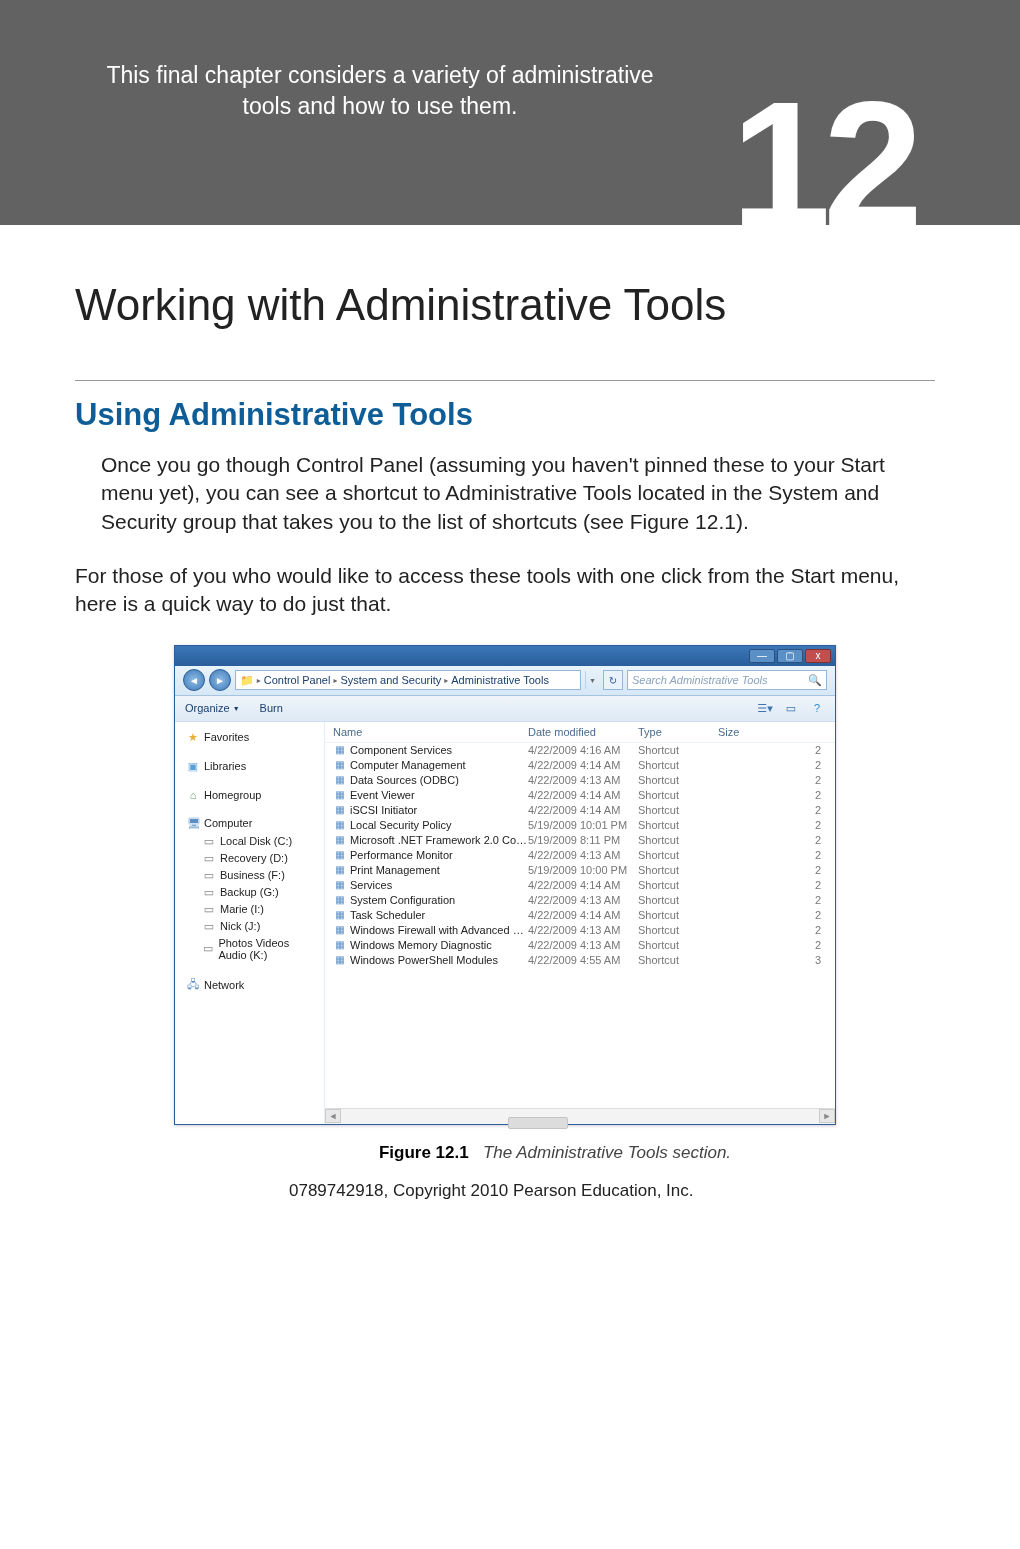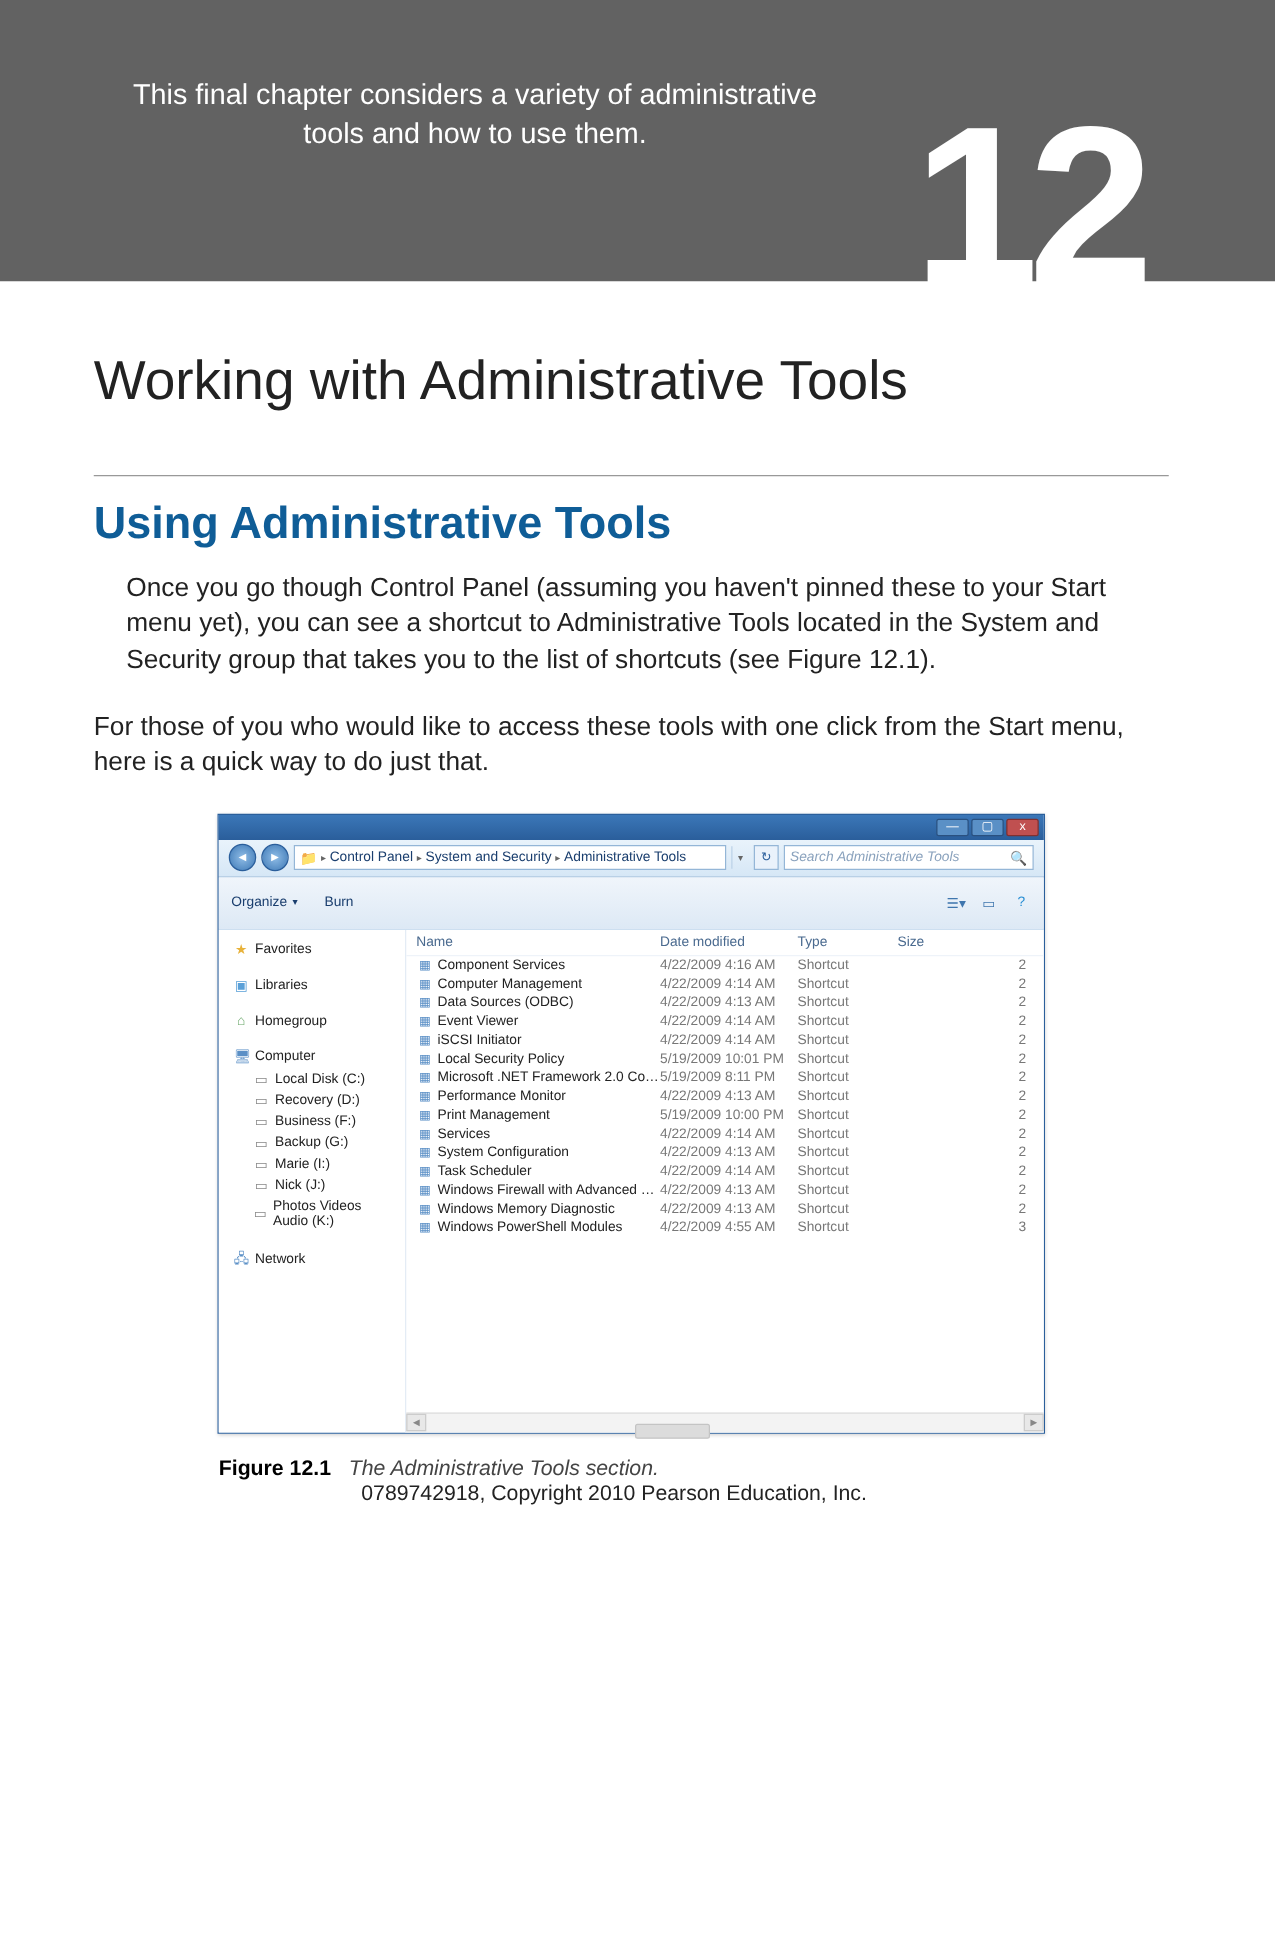--- a/index.html
+++ b/index.html
@@ -4,37 +4,37 @@
 <style>
 * { margin:0; padding:0; box-sizing:border-box; }
 body { font-family: "Myriad Pro", "Segoe UI", Arial, sans-serif; background:#fff; width:1020px; }
 .page { width:1020px; }
 .banner { background:#626262; color:#fff; padding:60px 100px 60px 100px; position:relative; height:225px;text-align:center; }
 .banner-text { font-size:23px; line-height:1.35; max-width:560px; }
 .chapter-number { position:absolute; right:105px; top:61px; font-size:180px; font-weight:700; letter-spacing:-8px; }
 .content { padding:55px 85px 40px 75px; }
 .title { font-size:44px; font-weight:400; color:#222; margin-bottom:50px; }
 hr.rule { border:none; border-top:1px solid #999; margin-bottom:16px; }
-.section-heading { color:#0f5d97; font-size:36px; font-weight:700; margin-bottom:18px; }
+.section-heading { color:#0f5d97; font-size:31px; font-weight:700; margin-bottom:18px; }
 .body-text { font-size:21px; line-height:1.35; color:#222; margin:0 0 26px 26px; }
 .note-box { background:linear-gradient(#f5f5f5,#ececec); border-radius:14px; padding:18px 22px; font-size:21px; line-height:1.35; color:#222; margin:0 0 28px 0; }
 .figure-wrap { text-align:center; margin-top:10px; }
 .win { width:662px; margin:0 auto; border:1px solid #2b5f9b; background:#f4f9ff; font-family:"Segoe UI",Tahoma,sans-serif; font-size:11px; color:#333; text-align:left; box-shadow:0 1px 3px rgba(0,0,0,.2); }
 .titlebar { background:linear-gradient(#3b77b8,#2a5e9b); height:20px; display:flex; justify-content:flex-end; align-items:center; padding:0 4px; gap:2px; }
 .titlebar .sys { width:26px; height:14px; background:#5a90c6; border:1px solid #2a5180; border-radius:2px; color:#fff; display:flex; align-items:center; justify-content:center; font-size:10px; line-height:1; }
 .titlebar .sys.close { background:#c05050; border-color:#803030; }
 .addrbar { background:linear-gradient(#e9f3fb,#d6e7f6); height:30px; display:flex; align-items:center; padding:0 8px; gap:4px; border-bottom:1px solid #a8c3de; }
 .navbtn { width:22px; height:22px; border-radius:11px; background:radial-gradient(#8fbce6,#3d78b5); border:1px solid #2a5e9b; display:flex; align-items:center; justify-content:center; color:#fff; font-size:10px; }
 .crumb-field { flex:1; background:#fff; border:1px solid #94b6d7; height:20px; display:flex; align-items:center; padding:0 4px; color:#1a3e6e; gap:3px; overflow:hidden; white-space:nowrap; }
 .crumb-field .sep { color:#666; font-size:8px; }
 .dd { width:14px; height:18px; border-left:1px solid #bcd2e8; color:#666; display:flex; align-items:center; justify-content:center; font-size:8px; }
 .refresh { width:20px; height:20px; border:1px solid #94b6d7; background:#eaf2fb; color:#2a5e9b; display:flex; align-items:center; justify-content:center; font-size:10px; }
 .searchbox { width:200px; height:20px; border:1px solid #94b6d7; background:#fff; display:flex; align-items:center; padding:0 4px; color:#8aa2bd; font-style:italic; justify-content:space-between; }
 .searchbox .mag { font-style:normal; color:#4a7fb8; }
-.toolbar { background:linear-gradient(#f0f5fb,#dde9f5); height:42px; display:flex; align-items:center; justify-content:space-between; padding:0 10px; border-bottom:1px solid #cddff0; color:#1a3e6e; }
+.toolbar { background:linear-gradient(#f0f5fb,#dde9f5); height:26px; display:flex; align-items:center; justify-content:space-between; padding:0 10px; border-bottom:1px solid #cddff0; color:#1a3e6e; }
 .toolbar-left { display:flex; gap:20px; align-items:center; }
 .tb-item { display:flex; align-items:center; gap:3px; }
 .tb-caret { font-size:7px; color:#1a3e6e; }
 .toolbar-right { display:flex; gap:10px; align-items:center; }
 .tb-icon { width:16px; height:16px; display:flex; align-items:center; justify-content:center; font-size:11px; color:#3f76ae; }
 .body-pane { display:flex; background:#fff; }
 .nav-pane { width:150px; border-right:1px solid #e4ecf5; padding:6px 0 6px 0; }
 .nav-group { font-weight:400; padding:3px 8px 3px 12px; color:#222; display:flex; align-items:center; gap:5px; }
 .nav-group .ic { width:12px; display:inline-block; text-align:center; }
 .nav-sub { padding:2px 8px 2px 28px; color:#222; display:flex; align-items:center; gap:5px; }
@@ -50,21 +50,21 @@
 .row .ic { width:14px; display:inline-block; text-align:center; margin-right:3px; color:#5a8fc6; font-size:10px; }
 .row .nm { width:178px; color:#222; white-space:nowrap; overflow:hidden; text-overflow:ellipsis; }
 .row .dt { width:110px; color:#777; }
 .row .tp { width:80px; color:#777; }
 .row .sz { flex:1; text-align:right; padding-right:6px; color:#777; }
 .filler { height:140px; }
 .hscroll { height:16px; background:#f3f3f3; border-top:1px solid #ddd; display:flex; align-items:center; }
 .hscroll .arrow { width:16px; height:14px; background:#e8e8e8; border:1px solid #ccc; color:#888; font-size:9px; display:flex; align-items:center; justify-content:center; }
 .hscroll .track { flex:1; position:relative; }
 .hscroll .thumb { position:absolute; left:35%; width:60px; height:12px; top:1px; background:#dcdcdc; border:1px solid #c4c4c4; border-radius:2px; }
-.caption { margin:18px 0 0 100px; font-size:17px; text-align:left; }
+.caption { margin:18px 0 18px 100px; font-size:17px; text-align:center; }
 .caption .fig-label { font-weight:700; }
 .caption .fig-desc { font-style:italic; color:#444; }
 .copyright { margin-left:214px; font-size:17px; color:#222; text-align:left; }
 </style>
 </head>
 <body>
 
 <div class="page">
   <div class="banner">
     <div class="banner-text">This final chapter considers a variety of administrative tools and how to use them.</div>

